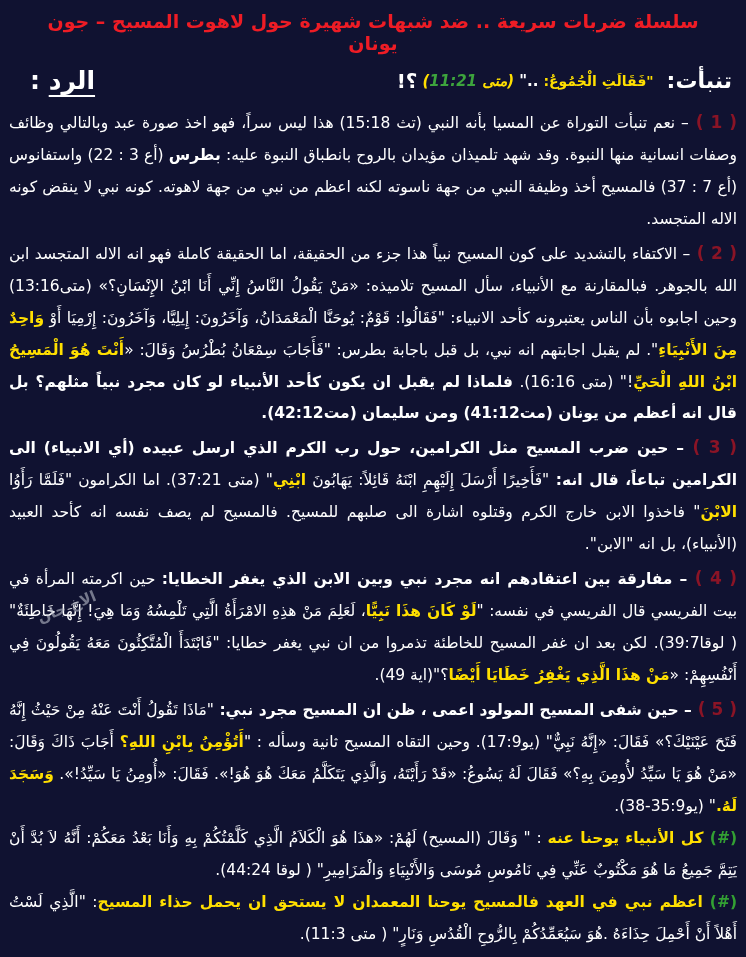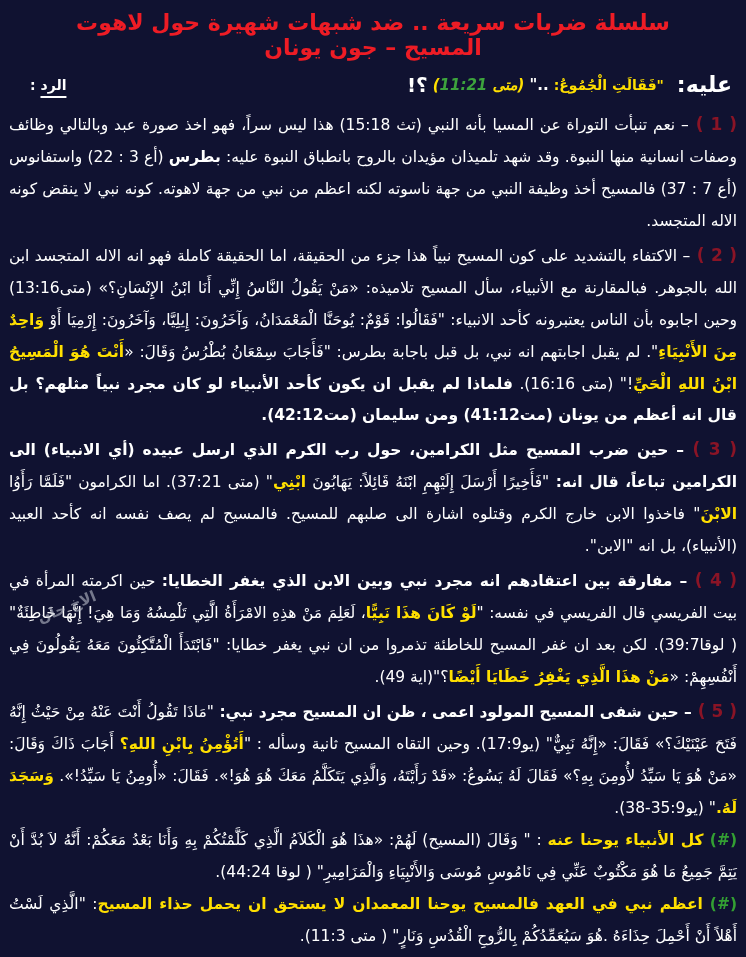--- a/index.html
+++ b/index.html
@@ -10,21 +10,21 @@
     background:var(--background,#101231);
     font-family:"DejaVu Sans",sans-serif;
     color:var(--body-white,#fff);
     direction:rtl;
     overflow:hidden;
     box-sizing:border-box;
   }
   .title{
     padding:10px 40px 0 40px;
     text-align:center;
-    font-size:22px;
+    font-size:19px;
     font-weight:bold;
     color:var(--title-red,#ee1c25);
     letter-spacing:0;
   }
   .header-row{
     display:flex;
     align-items:center;
     direction:rtl;
     padding:12px 14px 4px 30px;
     gap:5px;
@@ -32,21 +32,21 @@
   }
   .shubha{font-size:22px;font-weight:bold;color:var(--body-white,#fff);}
   .q-intro{font-size:14px;font-weight:bold;color:var(--highlight-yellow,#ffdf00);margin-right:8px;}
   .q-main{font-size:31px;font-weight:bold;color:var(--highlight-yellow,#ffdf00);line-height:1;}
   .q-tail{font-size:15px;font-weight:bold;color:var(--body-white,#fff);}
   .q-ref{font-size:15px;font-weight:bold;color:var(--highlight-yellow,#ffdf00);font-style:italic;}
   .q-ref-num{color:var(--ref-green,#3da43d);}
   .q-punct{font-size:20px;font-weight:bold;color:var(--body-white,#fff);}
   .reply{
     margin-inline-start:auto;
-    font-size:14px;font-weight:bold;color:var(--body-white,#fff);
+    font-size:25px;font-weight:bold;color:var(--body-white,#fff);
   }
   .reply .u{
     text-decoration:underline;
     text-underline-offset:6px;
     text-decoration-thickness:2px;
   }
   .watermark{
     position:absolute;
     right:648px;top:598px;
     transform:rotate(-22deg);
@@ -72,21 +72,21 @@
   .para.heading .seg-yb{font-size:18px;}
   .para.heading .seg-num{font-size:18px;}
 </style>
 </head>
 <body>
 
 <div class="page">
   <div class="title">سلسلة ضربات سريعة .. ضد شبهات شهيرة حول لاهوت المسيح – جون يونان</div>
 
   <div class="header-row">
-    <span class="shubha">عليه:</span>
+    <span class="shubha">تنبأت:</span>
     <span class="q-intro">"فَقَالَتِ الْجُمُوعُ:</span>
     <span class="q-tail">.."</span>
     <span class="q-ref"><span>(متى </span><span class="q-ref-num">11:21</span><span>)</span></span>
     <span class="q-punct">؟!</span>
     <span class="reply"><span class="u">الرد</span><span> :</span></span>
   </div>
 
   <div class="watermark">الاخ جان</div>
 
   <div class="body">

